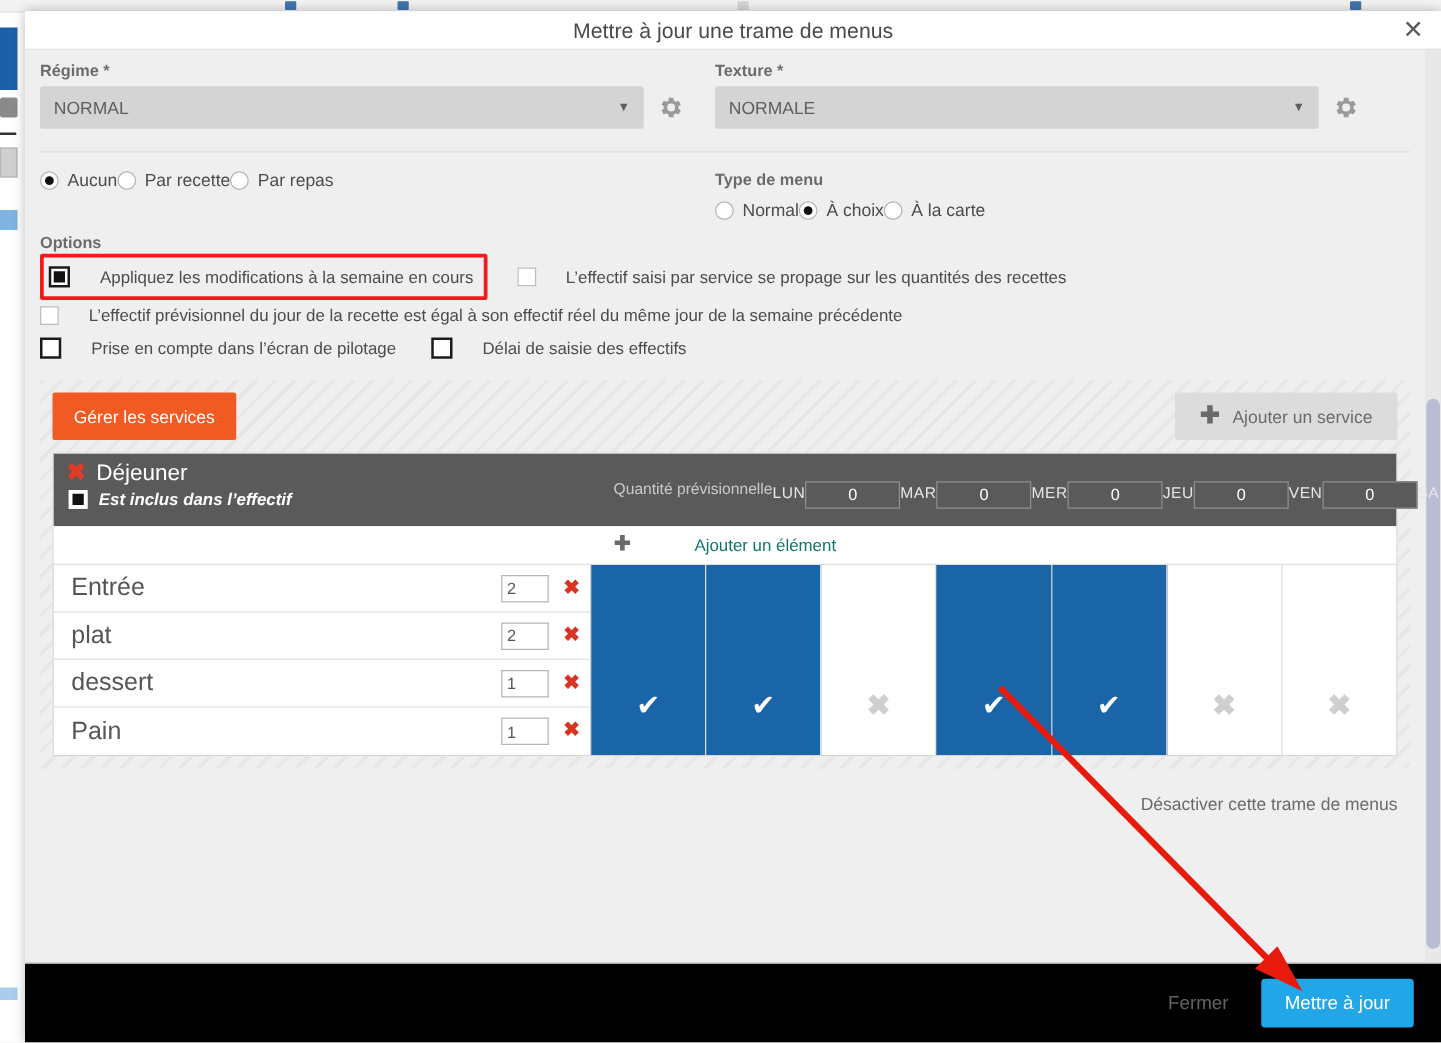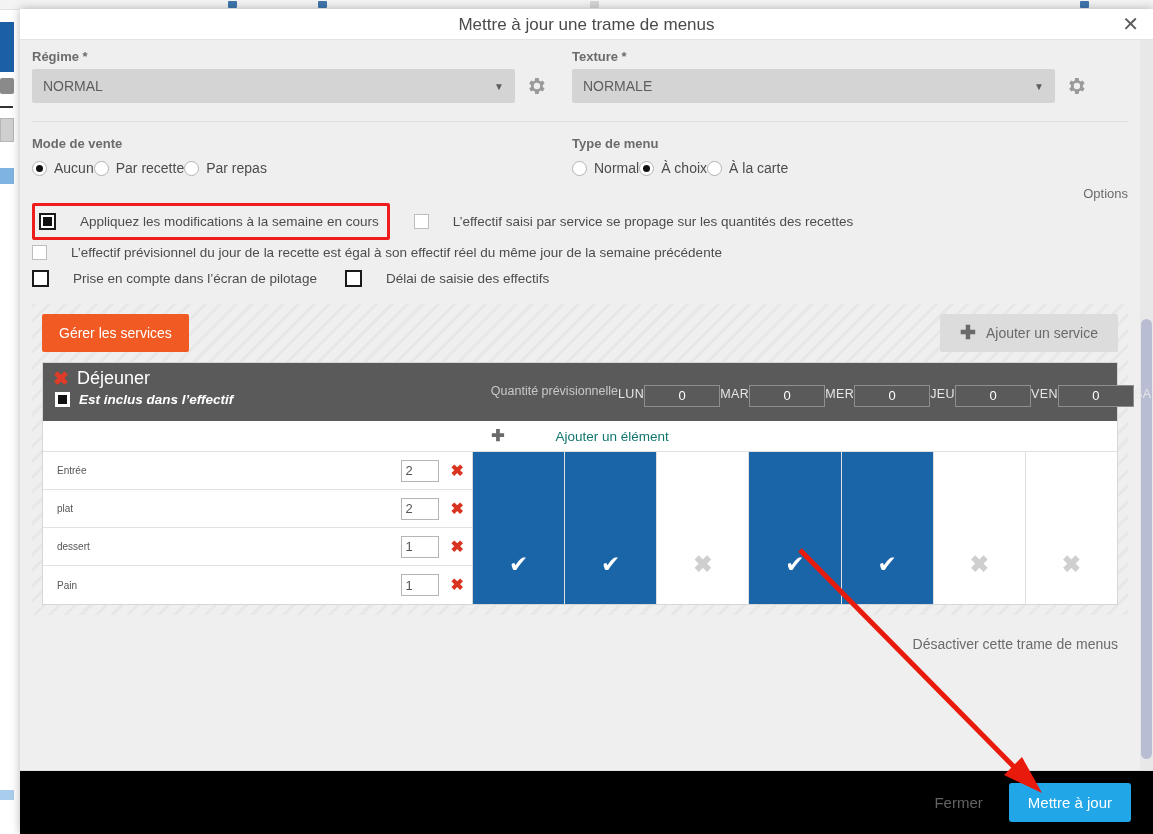--- a/index.html
+++ b/index.html
@@ -50,21 +50,21 @@
   .group{ }
   .group.left{width:540px;}
   .group-title{font-size:13px;font-weight:bold;color:#6b6b6b;margin-bottom:9px;}
   .radios{display:flex;align-items:center;}
   .radio{display:flex;align-items:center;gap:7px;cursor:pointer;}
   .rdot{width:15px;height:15px;border-radius:50%;border:1px solid #b4b4b4;background:#fff;box-sizing:border-box;
         display:flex;align-items:center;justify-content:center;}
   .rdot.on::after{content:"";width:7px;height:7px;border-radius:50%;background:#111;}
   .radio span{font-size:14px;color:#4c4c4c;}
 
-  #options-title{font-size:13px;font-weight:normal;color:#6b6b6b;padding:10px 12px 0 12px;text-align:right;}
+  #options-title{font-size:13px;font-weight:bold;color:#6b6b6b;padding:10px 12px 0 12px;}
 
   .opt-line{display:flex;align-items:center;padding-left:12px;}
   .opt{display:flex;align-items:center;gap:24px;cursor:pointer;padding:5px 0;}
   .cb{width:15px;height:15px;border:1px solid #bdbdbd;background:#fff;box-sizing:border-box;flex:0 0 15px;}
   .cb.dark{border:2px solid #1a1a1a;width:17px;height:17px;flex:0 0 17px;}
   .cb.checkedblk{border:2px solid #1a1a1a;width:17px;height:17px;flex:0 0 17px;
                  display:flex;align-items:center;justify-content:center;}
   .cb.checkedblk::after{content:"";width:9px;height:9px;background:#111;}
   .opt span{font-size:13.5px;color:#4c4c4c;}
   #highlight-box{border:3px solid #ee1c1c;border-radius:2px;padding:2px 8px 2px 4px;margin-left:9px;}
@@ -100,21 +100,21 @@
 
   #add-elem-row{height:30px;display:flex;align-items:center;justify-content:center;gap:9px;
                 border-bottom:1px solid #e0e0e0;cursor:pointer;background:#fff;}
   #add-elem-row .plus{font-size:16px;color:#6a6a6a;}
   #add-elem-label{font-size:13.5px;color:#0f766e;margin-left:42px;}
 
   #grid{display:flex;}
   #elem-list{flex:0 0 430px;border-right:1px solid #d6d6d6;box-sizing:border-box;}
   .elem-row{height:38px;display:flex;align-items:center;border-bottom:1px solid #e2e2e2;padding:0 8px 0 14px;box-sizing:border-box;}
   .elem-row:last-child{border-bottom:none;}
-  .elem-name{flex:1 1 auto;font-size:10px;color:#555;}
+  .elem-name{flex:1 1 auto;font-size:20px;color:#555;}
   .elem-qty{width:38px;height:22px;border:1px solid #b5b5b5;background:#fff;color:#555;font-size:13px;
             display:flex;align-items:center;justify-content:flex-start;padding-left:4px;box-sizing:border-box;}
   .elem-del{margin-left:12px;color:#d8341f;font-size:16px;font-weight:bold;cursor:pointer;line-height:14px;}
 
   #cells{flex:1 1 auto;display:flex;}
   .cell-col{flex:1 1 0;border-right:1px solid #e0e0e0;display:flex;align-items:flex-end;justify-content:center;
             padding-bottom:26px;box-sizing:border-box;cursor:pointer;}
   .cell-col:last-child{border-right:none;}
   .cell-col.on{background:#1a64a8;}
   .cell-col.on .mark{color:#fff;font-size:23px;}
@@ -192,21 +192,20 @@
               </span>
             </div>
           </div>
         </div>
       </div>
 
       <div class="divider"></div>
 
       <div class="groups">
         <div class="group left">
-          <div class="group-title">Mode de vente</div>
           <div class="radios">
             <label class="radio">
               <span class="rdot on"></span>
               <span>Aucun</span>
             </label>
             <label class="radio">
               <span class="rdot"></span>
               <span>Par recette</span>
             </label>
             <label class="radio">

